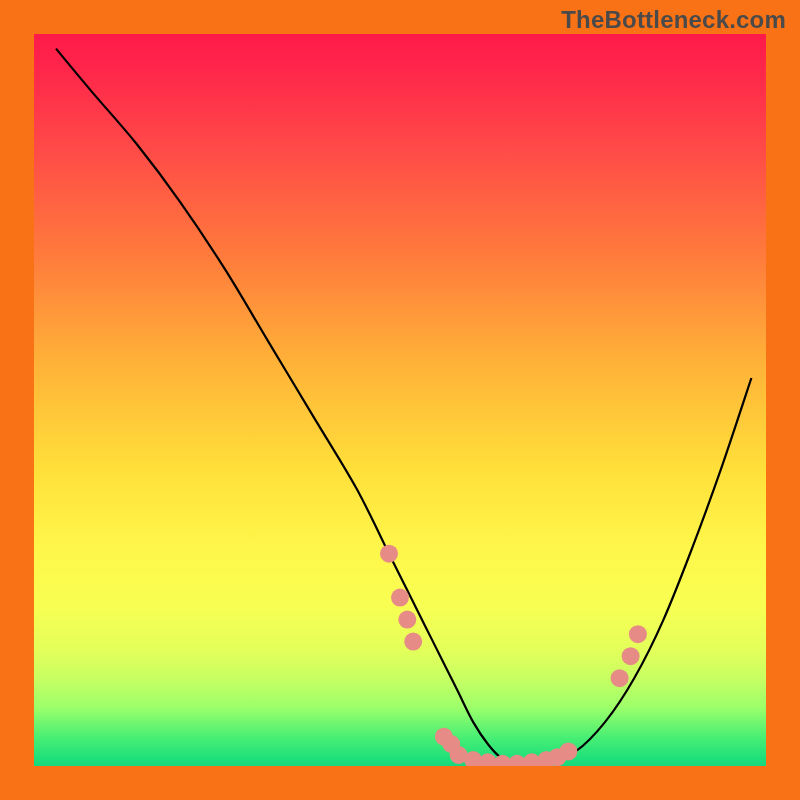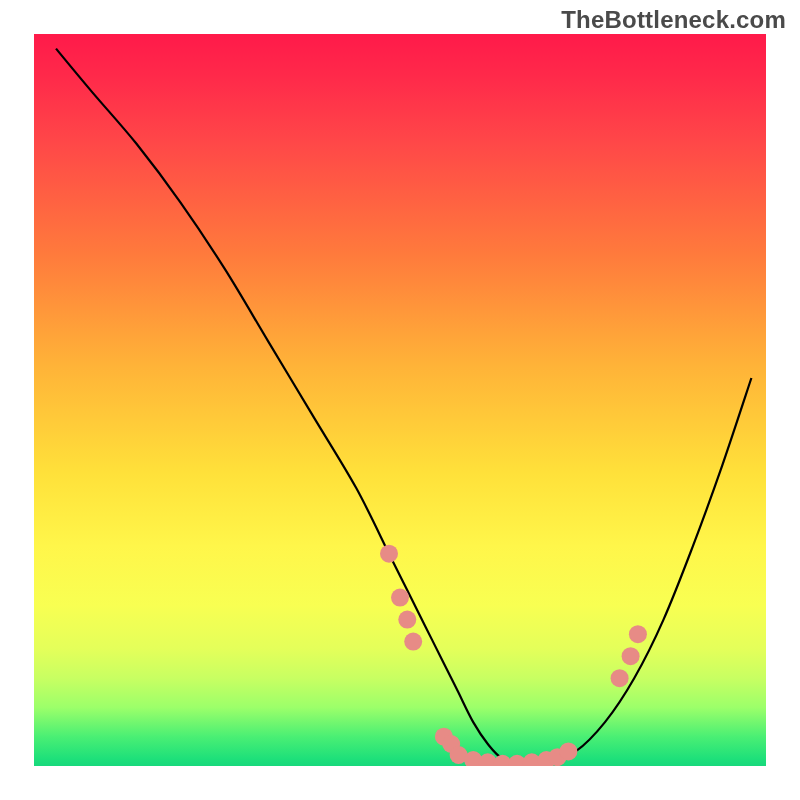--- a/index.html
+++ b/index.html
@@ -10,21 +10,21 @@
     background: #000;
     overflow: hidden;
     font-family: Arial, Helvetica, sans-serif;
   }
   .frame {
     position: absolute;
     left: 0;
     top: 0;
     width: 800px;
     height: 800px;
-    background: #ffffff;
+    background: #f97316;
   }
   .plot-area {
     position: absolute;
     left: 34px;
     top: 34px;
     width: 732px;
     height: 732px;
     
     background: linear-gradient(
       to bottom,

